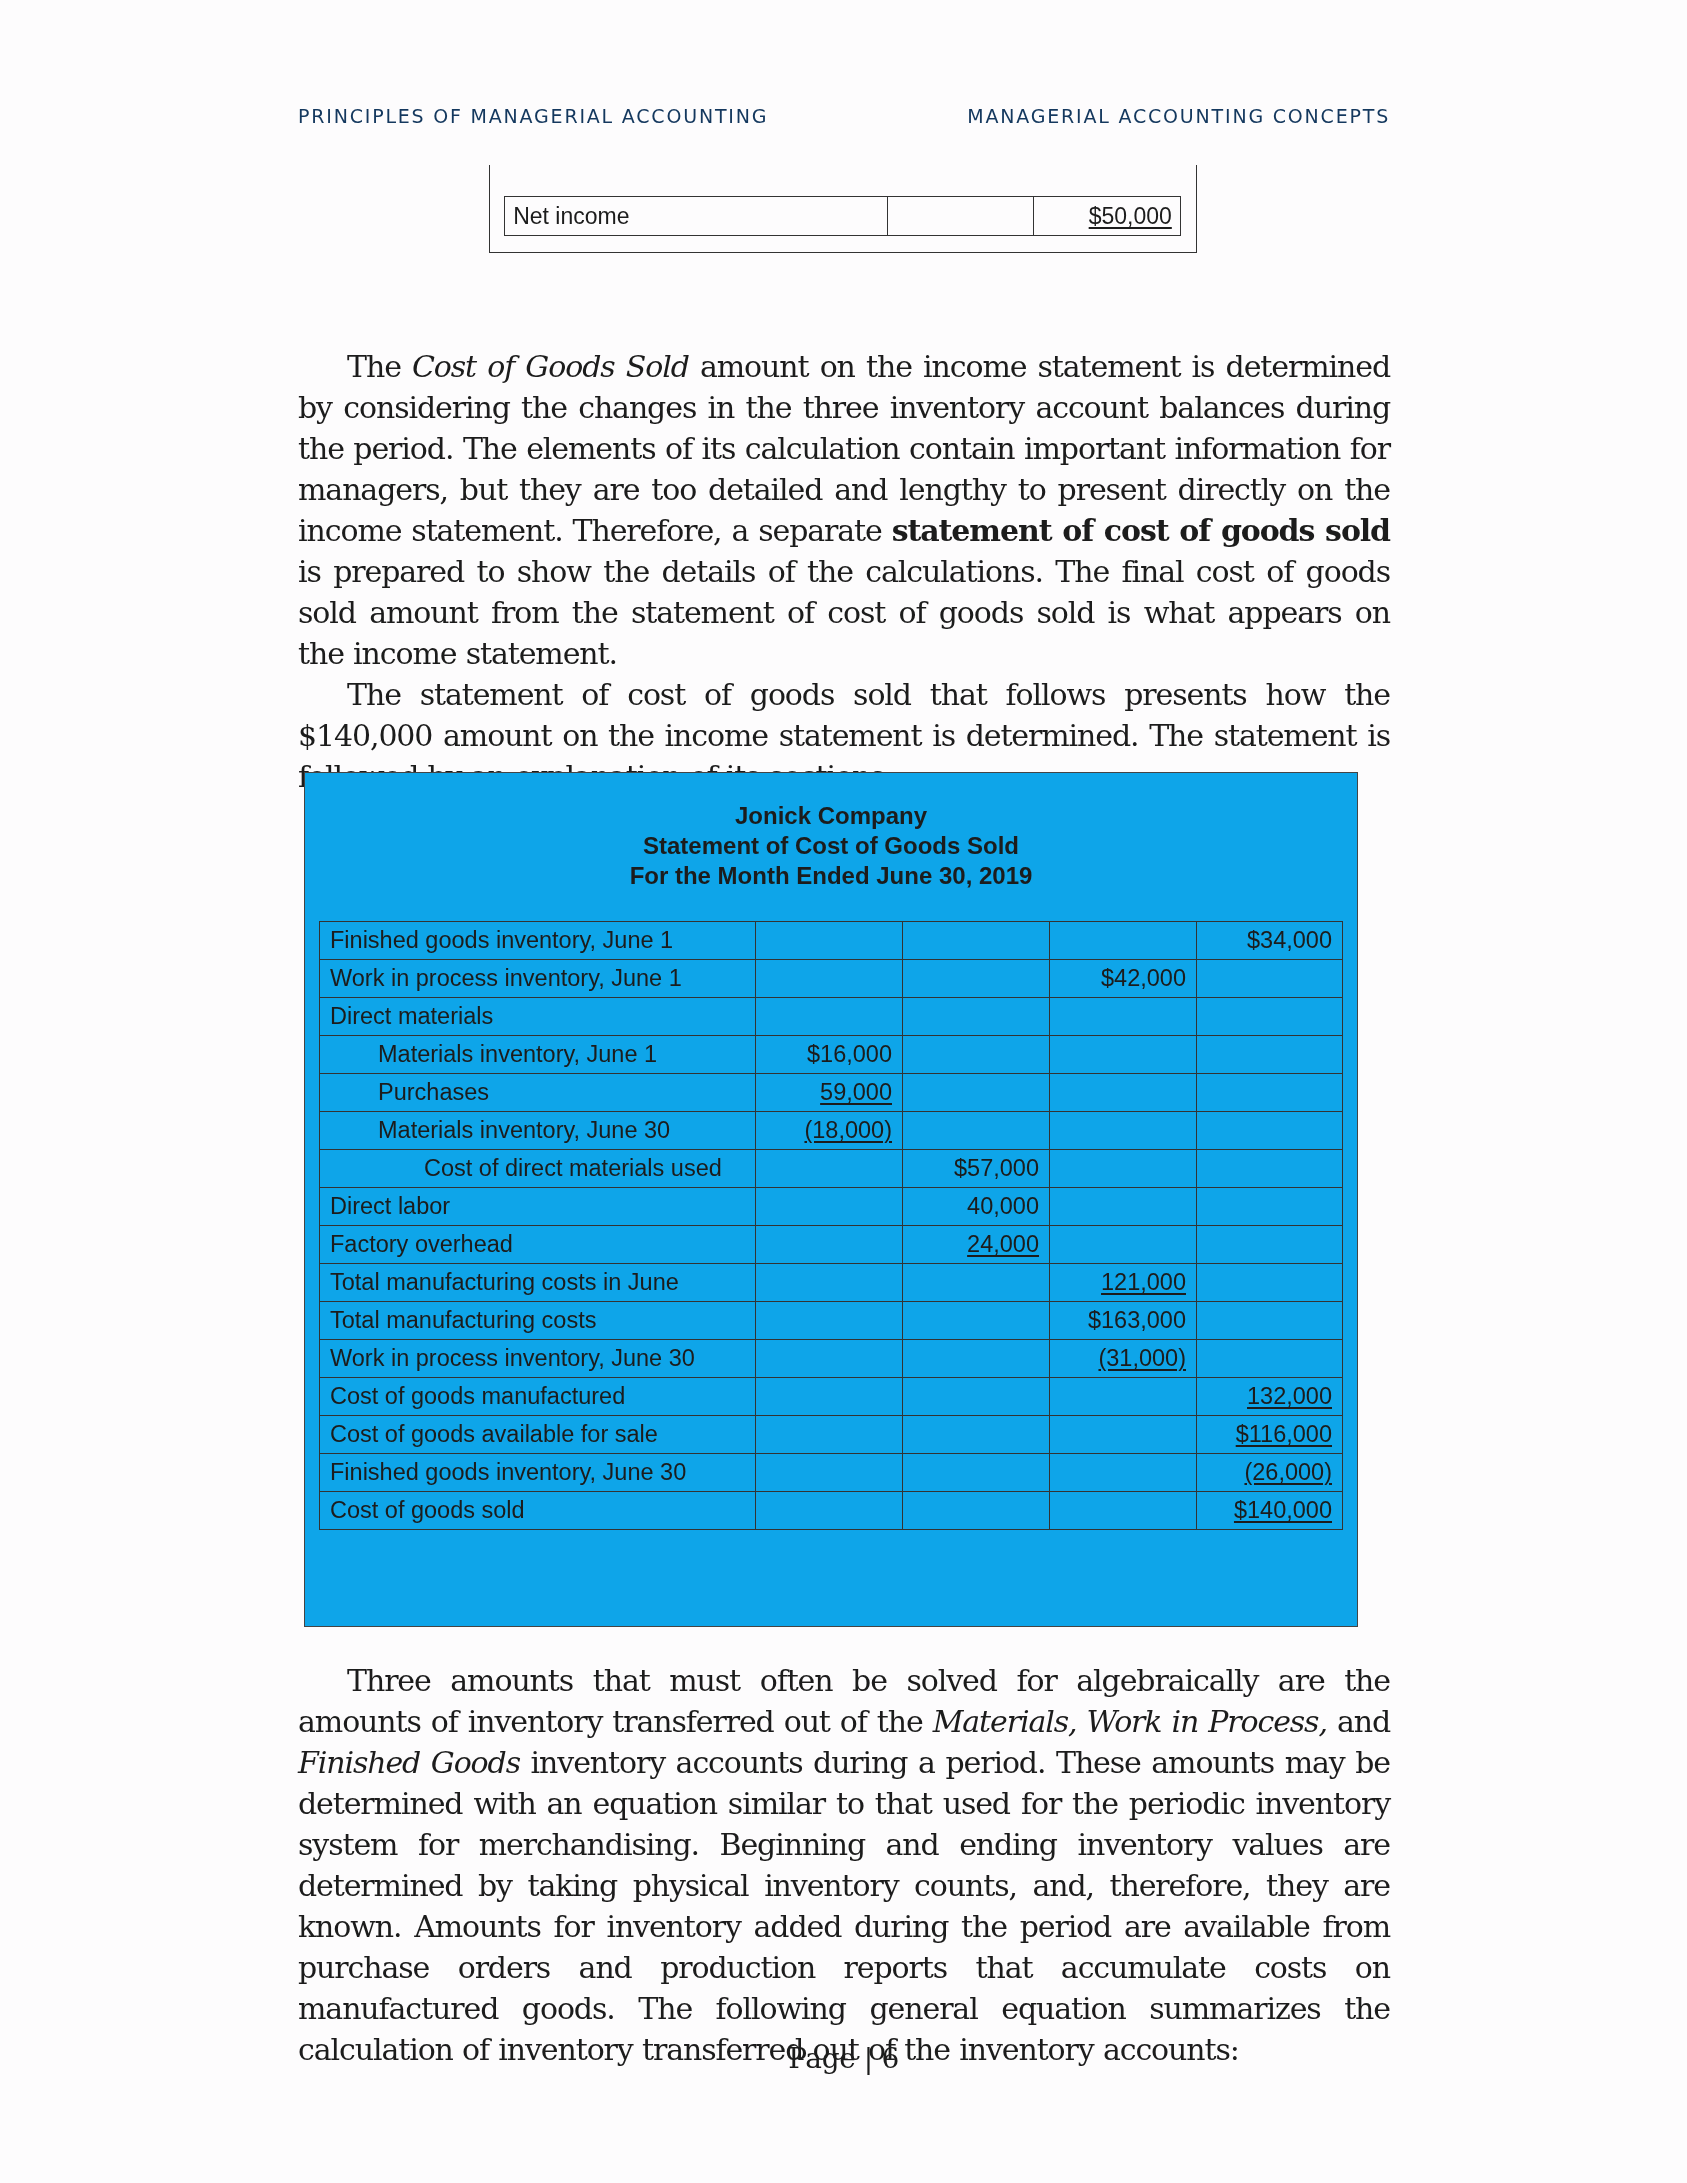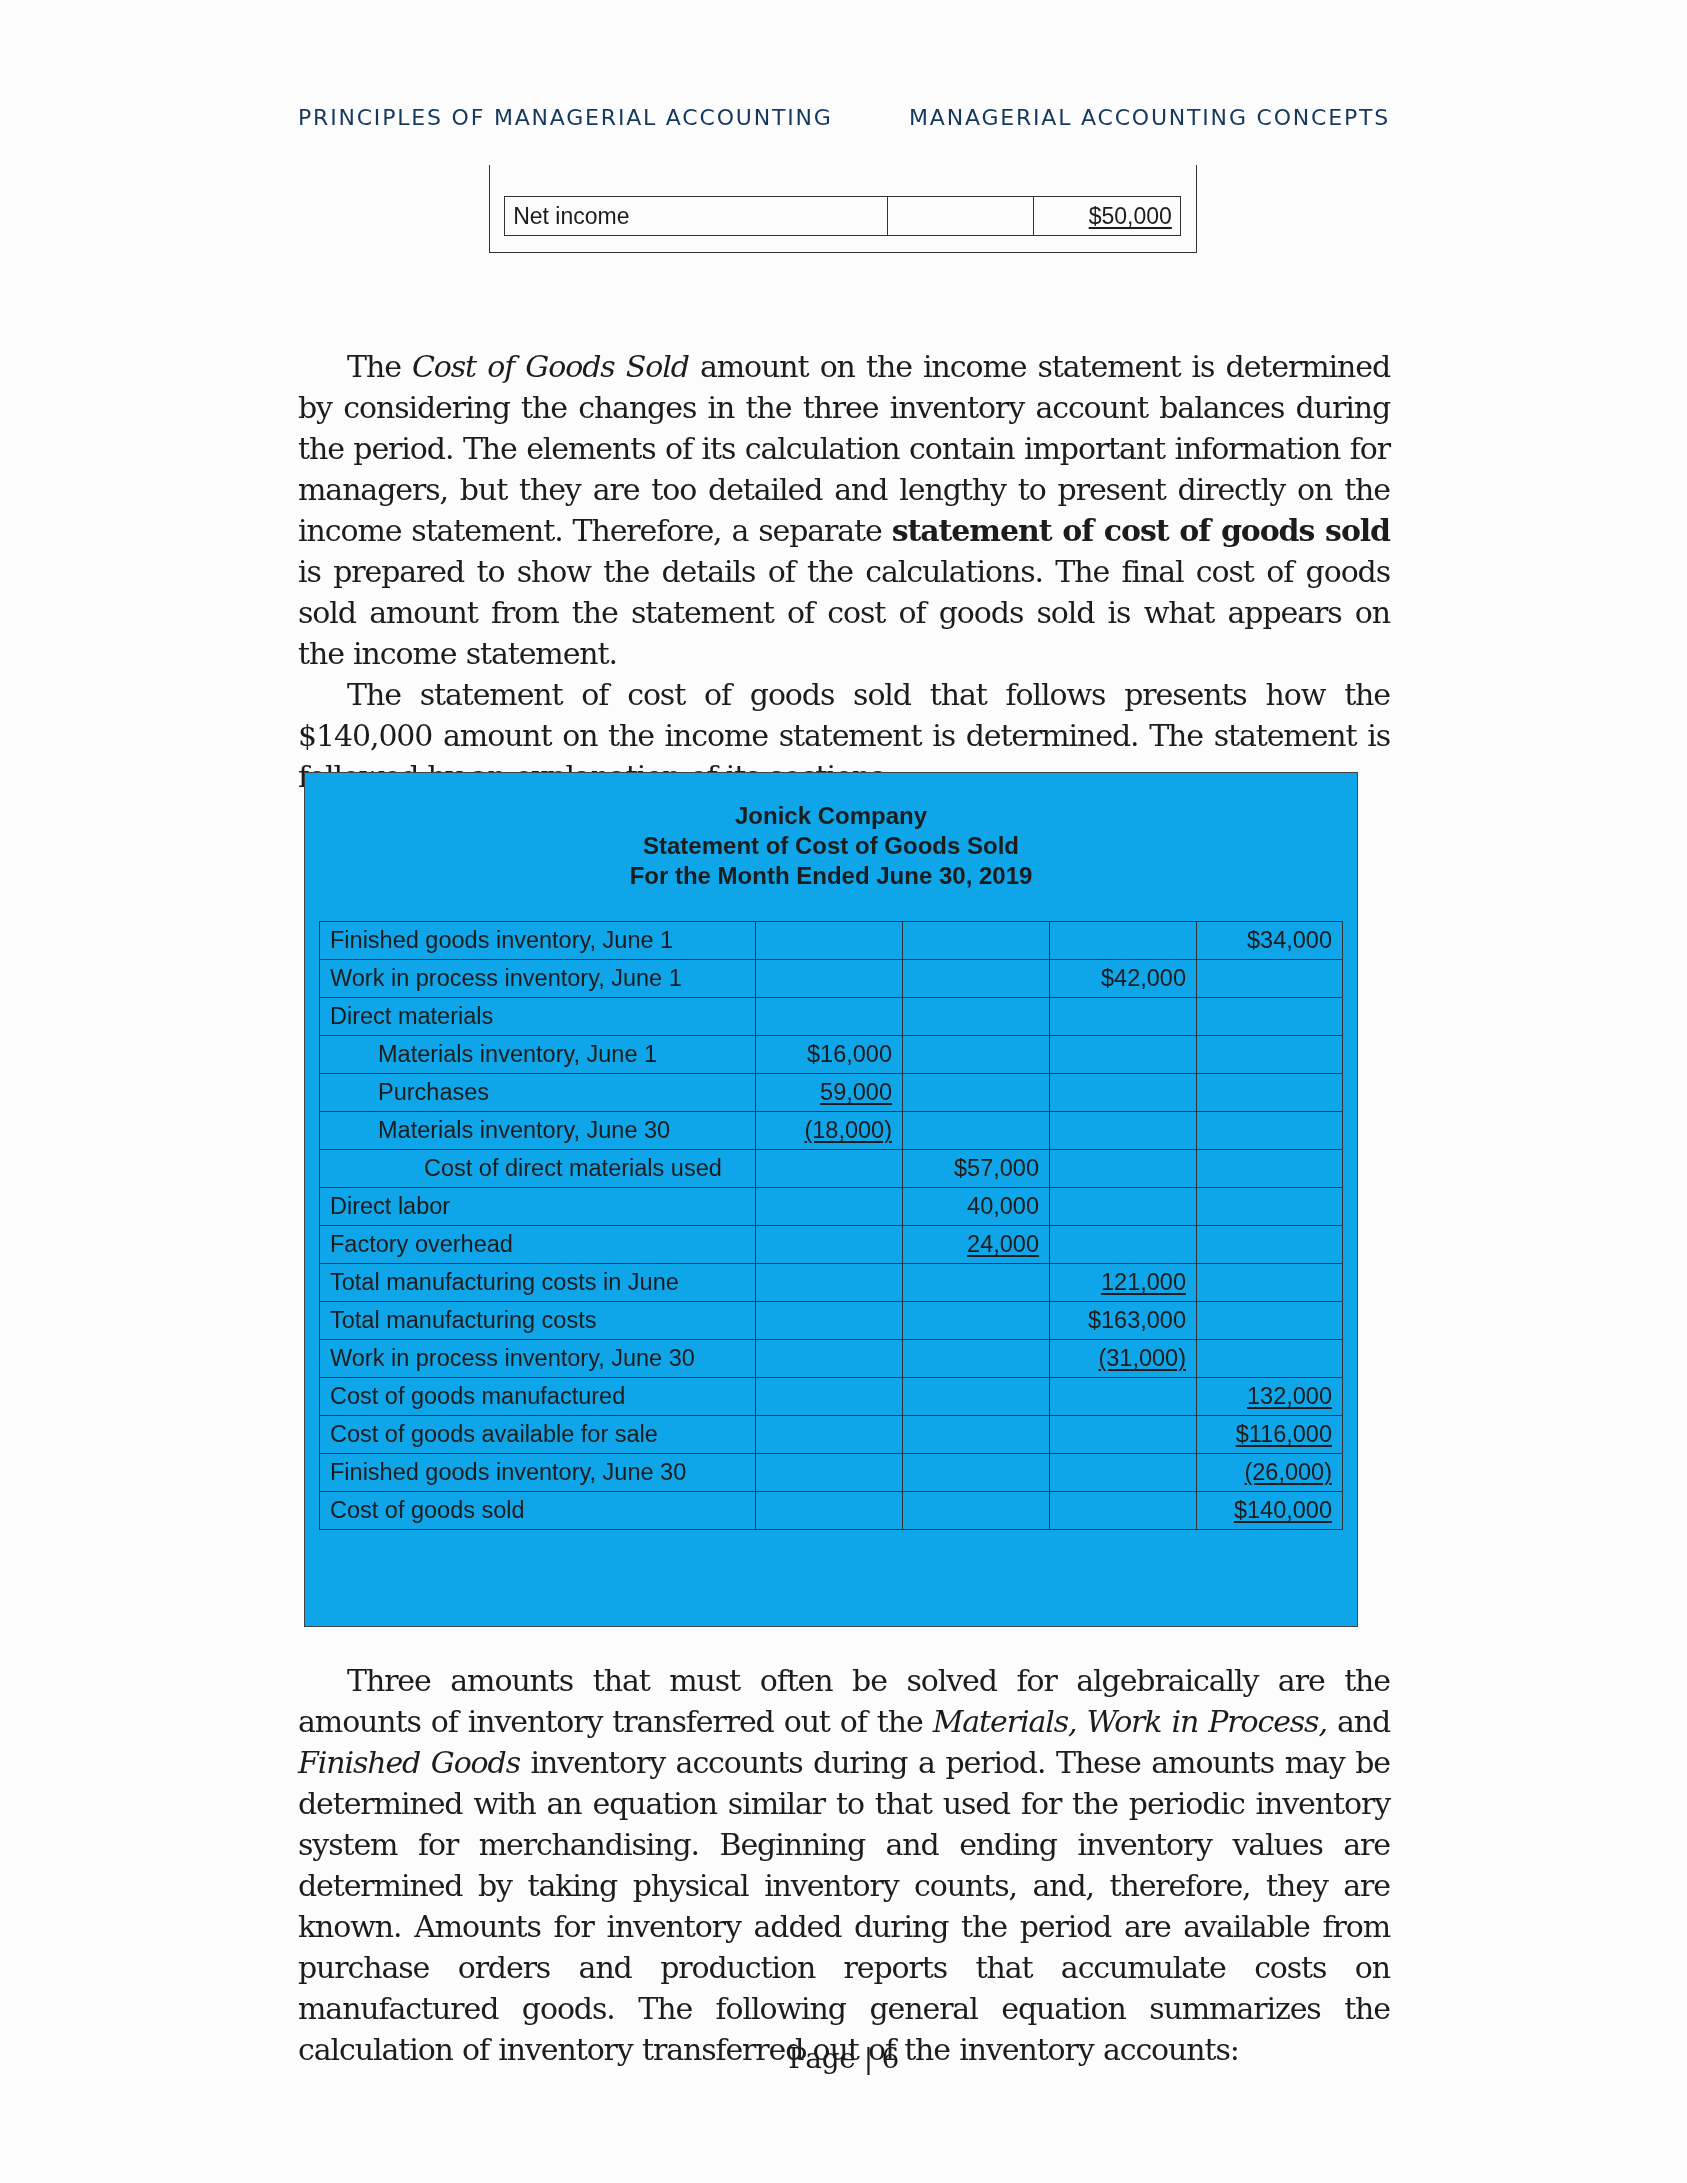--- a/index.html
+++ b/index.html
@@ -5,21 +5,21 @@
   html, body { margin: 0; padding: 0; }
   body {
     width: 1687px; height: 2183px; position: relative; overflow: hidden;
     background: #fdfcfd;
     font-family: "DejaVu Serif", serif;
     color: #1c1c1c;
   }
   .running-header {
     position: absolute; top: 105px; left: 298px; width: 1092px; height: 33px;
     font-family: "DejaVu Sans", sans-serif;
-    font-size: 22px; letter-spacing: 1.8px; color: #14385e;
+    font-size: 19px; letter-spacing: 1.8px; color: #14385e;
   }
   .running-header .left { position: absolute; left: 0; top: 0; }
   .running-header .right { position: absolute; right: 0; top: 0; }
 
   
   .ni-frame {
     position: absolute; left: 489px; top: 165px; width: 706px; height: 87px;
     border-left: 1.6px solid #333; border-right: 1.6px solid #333; border-bottom: 1.6px solid #333;
   }
   .ni-table {

